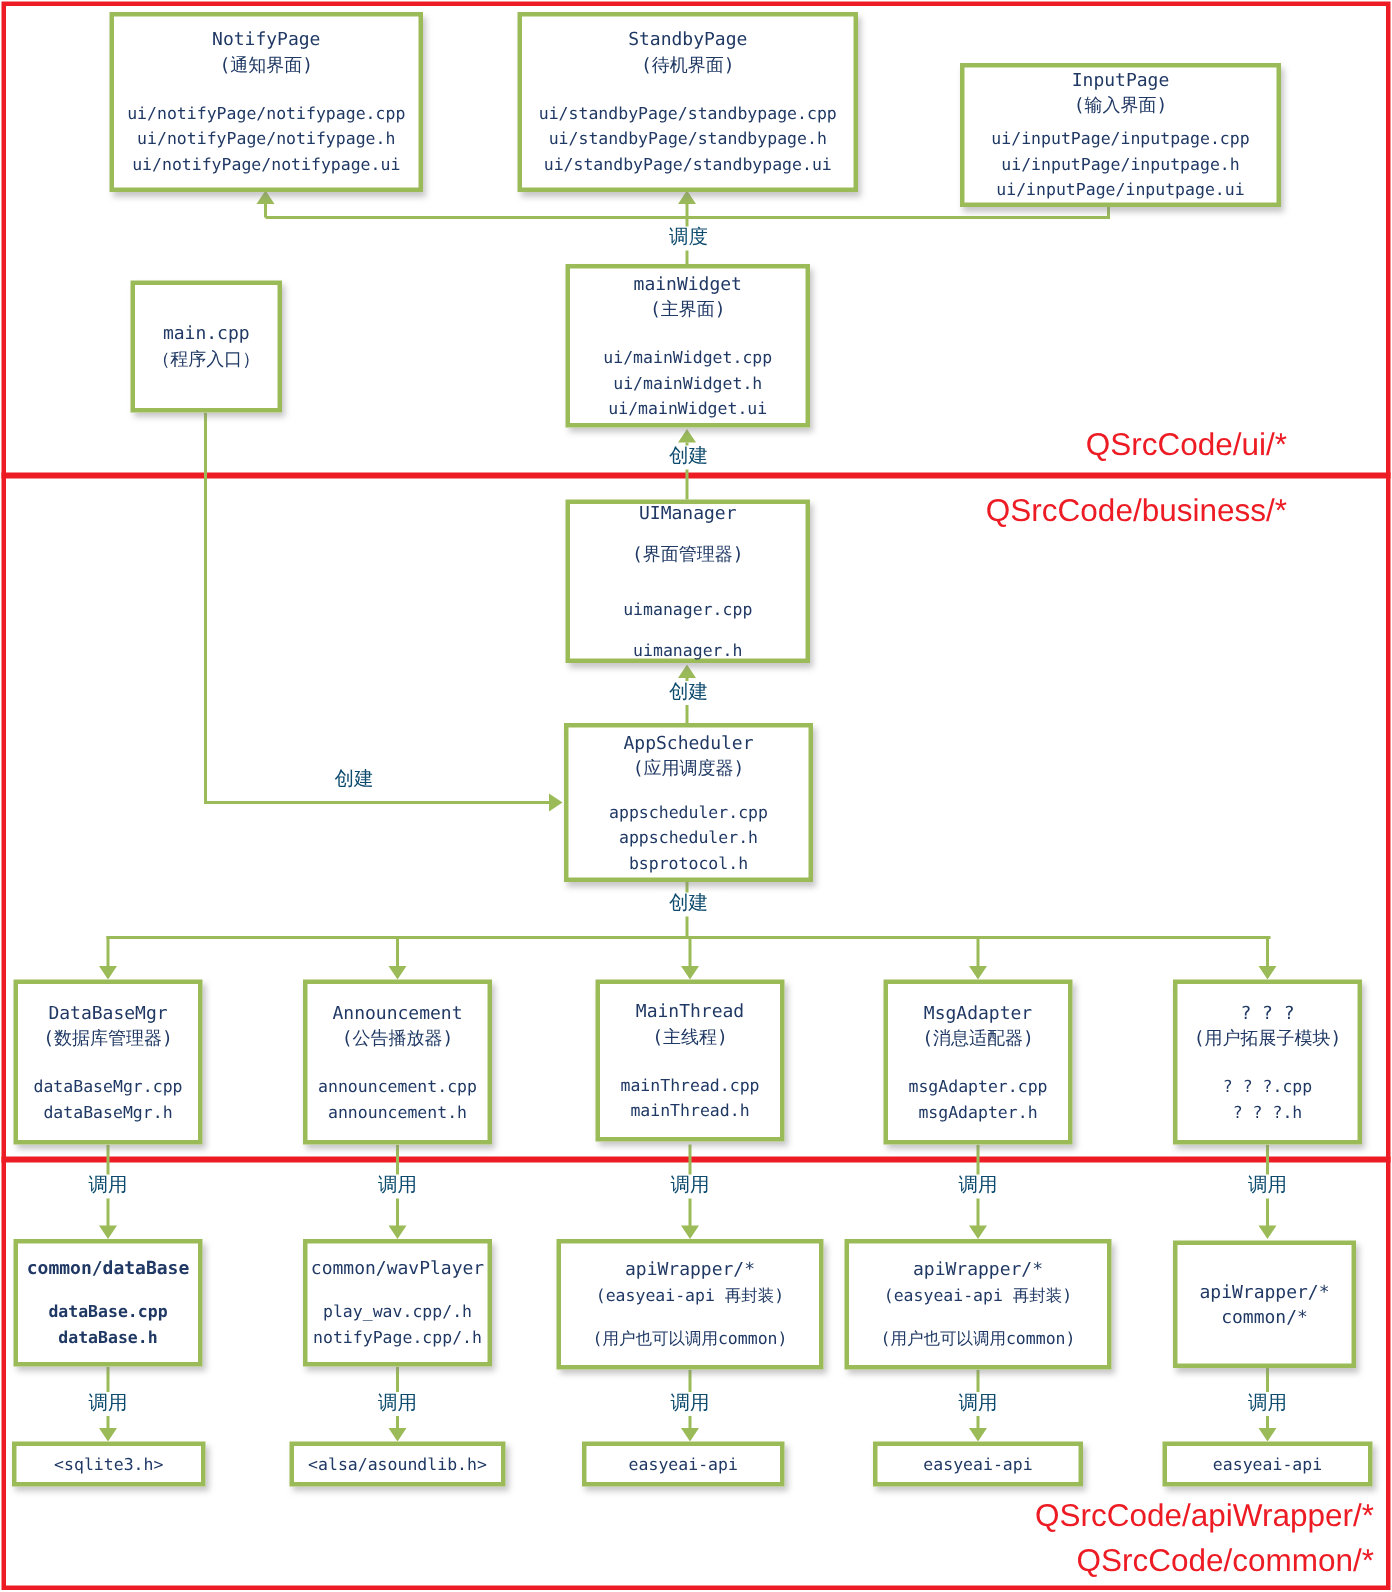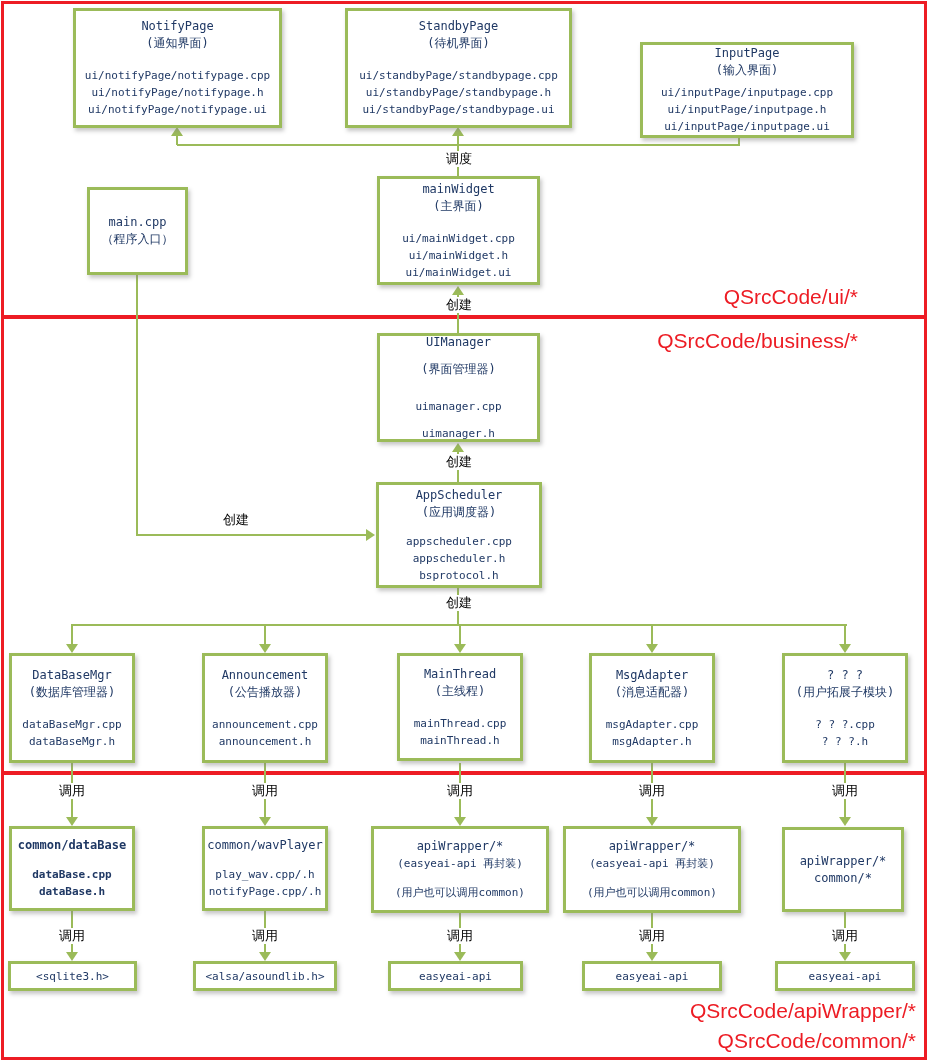--- a/index.html
+++ b/index.html
@@ -18,21 +18,21 @@
   .gap{height:15px;}
   .gap-s{height:12px;}
   
   .vl{position:absolute;width:2px;background:#9bbb59;z-index:1;}
   .hl{position:absolute;height:2px;background:#9bbb59;z-index:1;}
   .tri{position:absolute;width:0;height:0;z-index:1;}
   .tri.up{border-left:6px solid transparent;border-right:6px solid transparent;border-bottom:9px solid #9bbb59;}
   .tri.down{border-left:6px solid transparent;border-right:6px solid transparent;border-top:9px solid #9bbb59;}
   .tri.right{border-top:6px solid transparent;border-bottom:6px solid transparent;border-left:9px solid #9bbb59;}
   .elbl{position:absolute;width:46px;text-align:center;font-size:13px;line-height:16px;
-        color:#000000;background:#fff;z-index:3;}
+        color:#0c4a6e;background:#fff;z-index:3;}
   
   .slbl{position:absolute;text-align:right;font-family:"Liberation Sans",sans-serif;
         font-size:21px;line-height:24px;color:#ed1c24;z-index:3;white-space:nowrap;}
 </style>
 </head>
 <body>
 
 <div id="stage">
 
   <div class="frame" style="left:1px;top:1px;width:926px;height:1059px;"></div>

